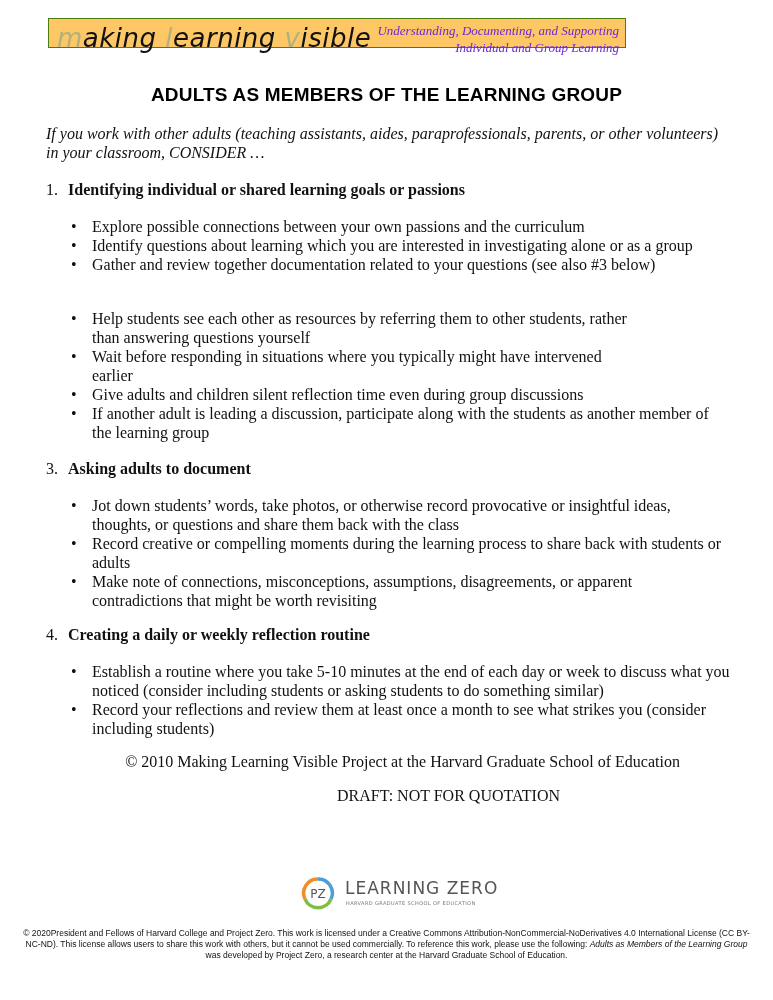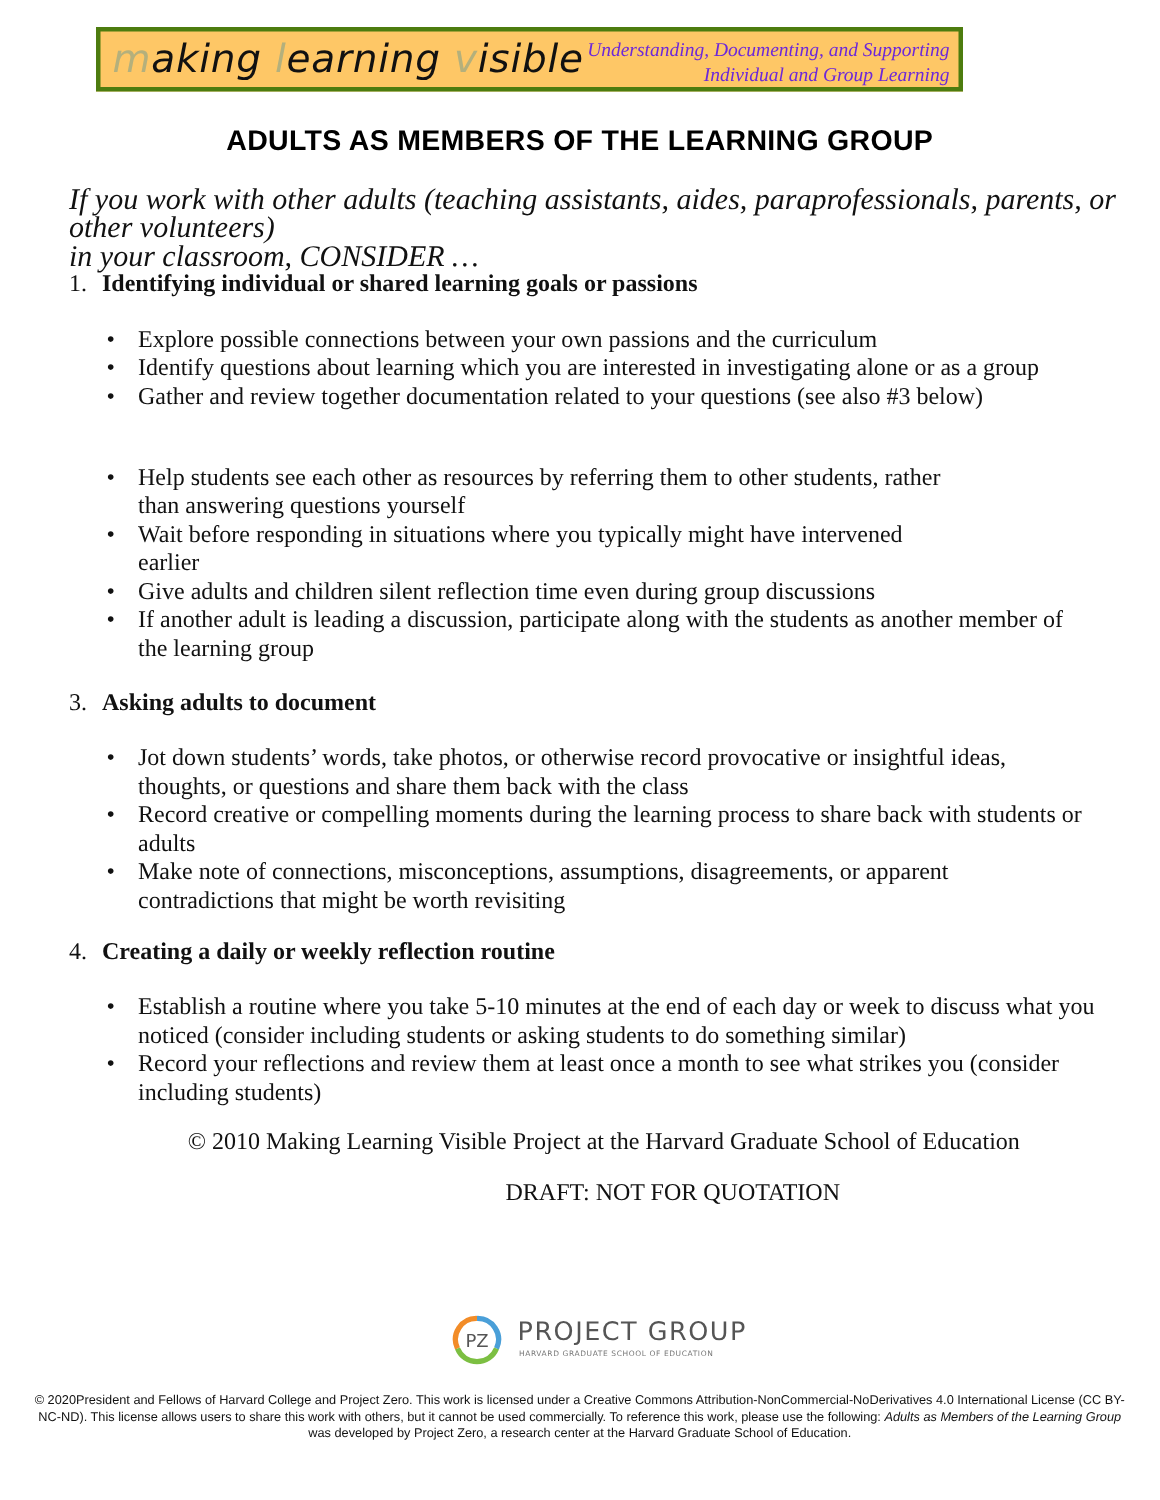--- a/index.html
+++ b/index.html
@@ -1,38 +1,38 @@
 <!DOCTYPE html>
 <html><head>
 <meta charset="utf-8">
 <style>
   html, body { margin: 0; padding: 0; background: #ffffff; }
   body { width: 773px; height: 1000px; position: relative; overflow: hidden; color: #111; }
   .banner {
-    position: absolute; left: 64px; top: 18px; width: 578px; height: 43px;
-    background: #fec766; border: 3px solid #4d7c0f; box-sizing: border-box;
+    position: absolute; left: 48px; top: 18px; width: 578px; height: 30px;
+    background: #fec766; border: 1px solid #4d7c0f; box-sizing: border-box;
   }
   .banner-title {
     position: absolute; left: 8px; top: 4px;
     font-family: "DejaVu Sans", sans-serif; font-size: 26px; color: #111;
     letter-spacing: 0.5px; font-style: italic; white-space: nowrap;
   }
   .banner-title .hl { color: #b4b07c; }
   .banner-tag {
     position: absolute; right: 6px; top: 3px; text-align: right;
     font-family: Liberation Serif, serif; font-style: italic; font-size: 13px; line-height: 17px; color: #6d28d9;
     white-space: nowrap;
   }
   .doc-title {
     position: absolute; left: 0; top: 84px; width: 773px; text-align: center;
     font-family: "Liberation Sans", sans-serif; font-weight: bold; font-size: 19px; color: #000; letter-spacing: 0.2px;
   }
   .intro {
     position: absolute; left: 46px; top: 124px; width: 700px;
-    font-family: "Liberation Serif", serif; font-style: italic; font-size: 20px; line-height: 19px;
+    font-family: "Liberation Serif", serif; font-style: italic; font-size: 16px; line-height: 19px;
   }
   .section { position: absolute; left: 46px; width: 690px; font-family: "Liberation Serif", serif; font-size: 16px; }
   .sec-head { font-weight: bold; line-height: 19px; white-space: nowrap; }
   .sec-num { display: inline-block; width: 22px; font-weight: normal; }
   ul.bullets { list-style: none; margin: 0; padding: 0; margin-top: 18px; }
   ul.bullets li { position: relative; padding-left: 46px; line-height: 19px; }
   ul.bullets li .dot { position: absolute; left: 25px; top: 0; }
   .center-line {
     position: absolute; left: 16px; width: 773px; text-align: center;
     font-family: "Liberation Serif", serif; font-size: 16px;
@@ -108,17 +108,17 @@
 <div class="center-line" style="top:753px;">© 2010 Making Learning Visible Project at the Harvard Graduate School of Education</div>
 <div class="center-line" style="top:787px;padding-left:46px;">DRAFT: NOT FOR QUOTATION</div>
 
 <div class="pz-logo">
   <svg class="pz-circle" viewBox="0 0 34 34">
     <path d="M17 3 A14 14 0 0 0 4 23" fill="none" stroke="#f28c28" stroke-width="3.5"></path>
     <path d="M17 3 A14 14 0 0 1 30 23" fill="none" stroke="#4a9fd8" stroke-width="3.5"></path>
     <path d="M4 23 A14 14 0 0 0 30 23" fill="none" stroke="#7cbf42" stroke-width="3.5"></path>
     <text x="17" y="22" text-anchor="middle" font-family="DejaVu Sans, sans-serif" font-size="12" fill="#555">PZ</text>
   </svg>
-  <div class="pz-name">PROJECT GROUP</div>
+  <div class="pz-name">LEARNING ZERO</div>
   <div class="pz-sub">HARVARD GRADUATE SCHOOL OF EDUCATION</div>
 </div>
 
 <div class="license"><span>© 2020President and Fellows of Harvard College and Project Zero. This work is licensed under a Creative Commons Attribution-NonCommercial-NoDerivatives 4.0 International License (CC BY-NC-ND). This license allows users to share this work with others, but it cannot be used commercially. To reference this work, please use the following: </span><i>Adults as Members of the Learning Group</i><span> was developed by Project Zero, a research center at the Harvard Graduate School of Education.</span></div>
 
 </body></html>

